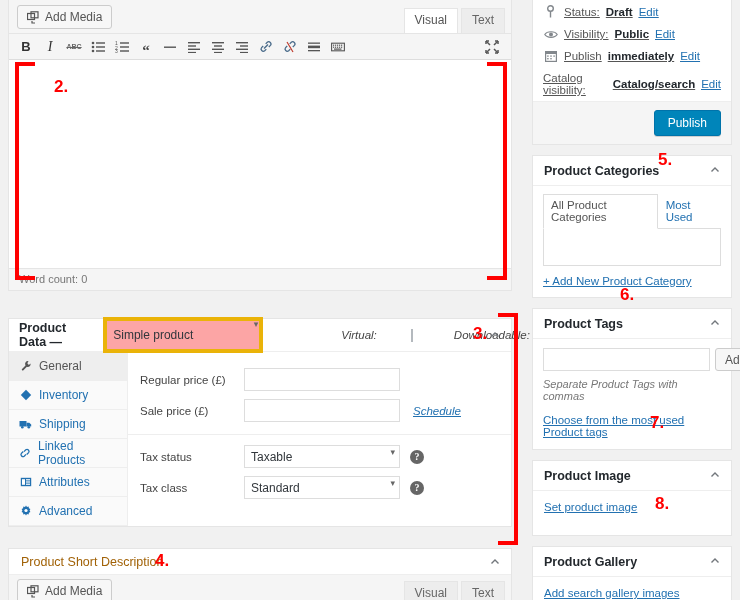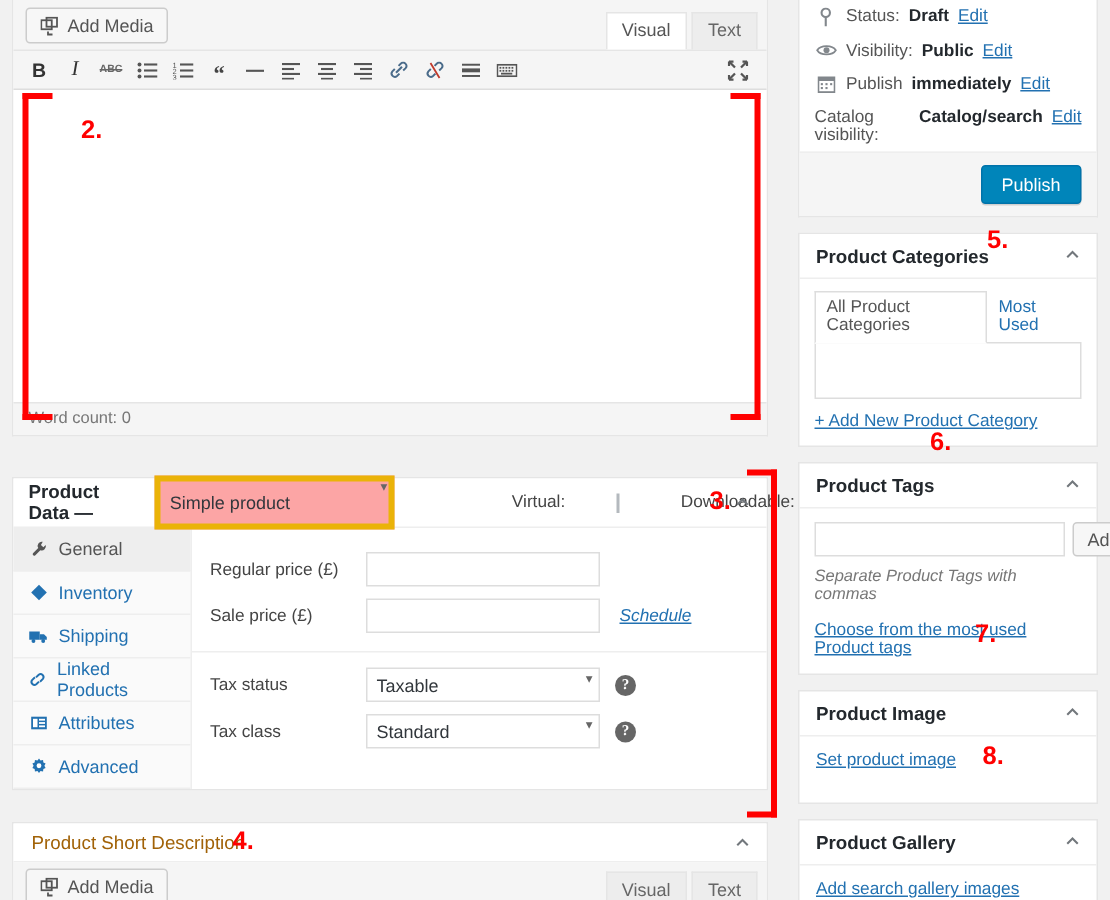--- a/index.html
+++ b/index.html
@@ -121,21 +121,21 @@
     font-family: "Liberation Sans", sans-serif;
   }
   .selwrap { position: relative; display: inline-block; }
   .selwrap::after {
     content: "▾"; position: absolute; right: 5px; top: 2px;
     font-size: 9px; color: #666; pointer-events: none;
   }
   .pd-divider {
     width: 1px; height: 16px; background: #ddd; margin: 0 10px;
   }
-  .pd-cb-label { font-size: 11.5px; color: #444; margin-right: 5px; }
+  .pd-cb-label { font-size: 11.5px; color: #444; margin-right: 5px; font-style: italic; }
   .cb {
     width: 13px; height: 13px; border: 1px solid #b4b9be;
     background: #fff; display: inline-block; vertical-align: -2px;
     margin-right: 12px; cursor: pointer;
   }
 
   .pd-body { display: flex; background: #fff; min-height: 170px; }
   .pd-tabs {
     width: 119px; background: #fafafa;
     border-right: 1px solid #eee;
@@ -212,22 +212,22 @@
     padding: 8px 28px 0 11px;
     font-size: 12.5px; font-weight: bold; color: #23282d;
   }
 
   
   .publish-box {
     border: 1px solid #e5e5e5; border-top: none;
     background: #fff; margin-bottom: 10px;
   }
   .pub-row {
-    display: flex; gap: 6px;
-    padding: 5px 10px; font-size: 11.5px; color: #555;
+    display: flex; align-items: center; gap: 6px;
+    padding: 5px 10px; font-size: 11.5px; color: #555; text-decoration: underline;
   }
   .pub-row .picon { width: 15px; display: inline-flex; justify-content: center; color: #82878c; }
   .pub-row b { color: #23282d; }
   .lnk { color: #2271b1; text-decoration: underline; cursor: pointer; }
   .pub-actions {
     border-top: 1px solid #eee; background: #f5f5f5;
     padding: 8px 10px; text-align: right;
   }
   .btn-publish {
     display: inline-block;

